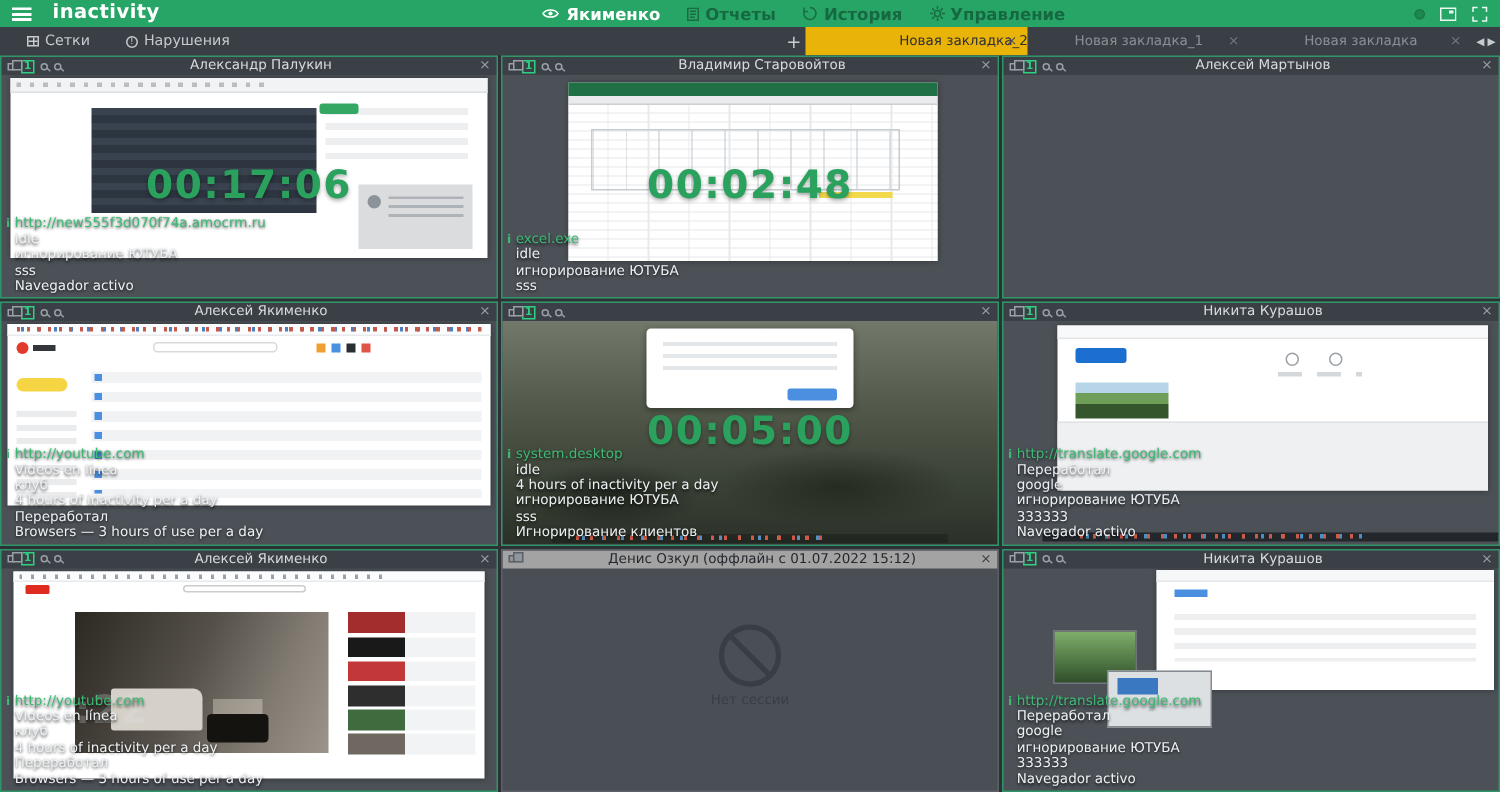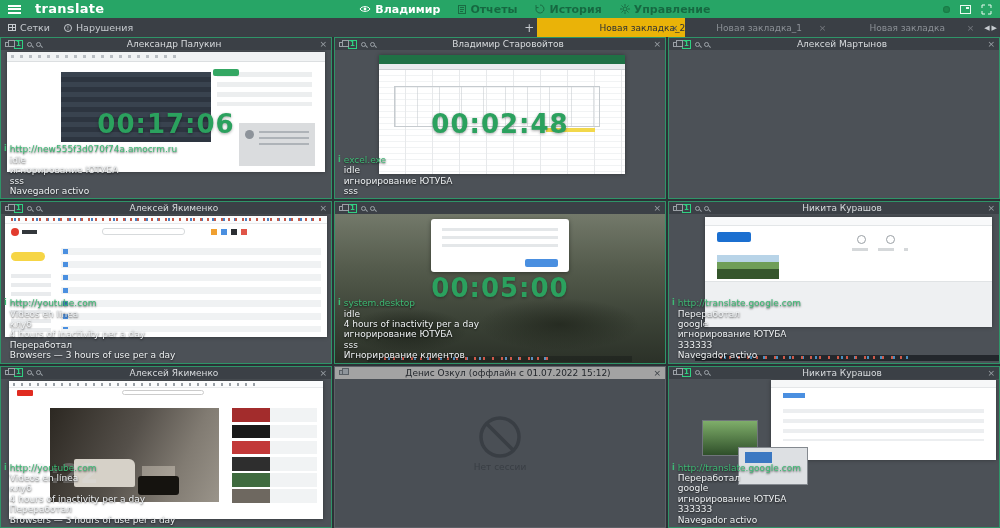--- a/index.html
+++ b/index.html
@@ -12,21 +12,21 @@
   .logo{color:#fff;font-size:13px;font-weight:bold;letter-spacing:.3px;line-height:18px;}
   .nav{display:flex;align-items:center;gap:18px;margin-left:255px;}
   .nav-item{display:flex;align-items:center;gap:4px;font-size:11px;font-weight:bold;color:rgba(10,55,35,.55);cursor:pointer;}
   .nav-item.active{color:#fff;}
   .nav-item svg{display:block;}
   .tr-icons{margin-left:auto;display:flex;align-items:center;gap:10px;}
   .dot-status{width:7px;height:7px;border-radius:50%;background:#1d8a4f;box-shadow:inset 0 0 2px rgba(0,0,0,.35);}
 
   
   .tabbar{position:absolute;left:0;top:18px;right:0;height:19px;background:#3a3f45;display:flex;align-items:center;padding-left:8px;}
-  .tool{display:flex;align-items:center;gap:4px;font-size:9.5px;color:#c7cbd0;margin-right:14px;cursor:pointer;}
+  .tool{display:flex;align-items:center;gap:4px;font-size:9.5px;color:#c7cbd0;margin-right:14px;cursor:pointer;margin-left:10px;}
   .ic-grid{width:8px;height:7px;border:1px solid #c7cbd0;background:linear-gradient(#c7cbd0,#c7cbd0) 50% 0/1px 100% no-repeat,linear-gradient(#c7cbd0,#c7cbd0) 0 50%/100% 1px no-repeat;}
   .ic-warn{width:8px;height:8px;border:1px solid #c7cbd0;border-radius:50%;position:relative;}
   .ic-warn::after{content:'!';position:absolute;left:0;right:0;top:-1px;text-align:center;font-size:6px;line-height:8px;color:#c7cbd0;}
   .tab-add{margin-left:auto;width:16px;text-align:center;color:#c7cbd0;font-size:12px;cursor:pointer;}
   .tab{height:19px;width:148px;display:flex;align-items:center;justify-content:center;font-size:9px;color:#8b9096;position:relative;cursor:pointer;}
   .tab .x{position:absolute;right:7px;color:#75797f;font-size:9px;cursor:pointer;}
   .tab.active{background:#eab308;color:#2c3036;justify-content:flex-end;}
   .tab.active .x{color:#4a4f55;}
   .tab-arrows{display:flex;gap:2px;padding:0 3px;color:#c7cbd0;font-size:7px;}
   .tab-arrows span{cursor:pointer;}
@@ -143,28 +143,28 @@
   .g-th2{position:absolute;left:21%;top:46%;width:21%;height:26%;background:#dde0e3;border:1px solid #84898f;z-index:1;}
   .g-th2::after{content:'';position:absolute;left:8%;top:10%;width:40%;height:30%;background:#3b78c2;}
 </style>
 </head>
 <body>
 
 <div class="app">
 
   <div class="topbar">
     <span class="hamb"></span>
-    <span class="logo">translate</span>
+    <span class="logo">inactivity</span>
     <div class="nav">
       <span class="nav-item active">
         <svg width="12" height="8" viewBox="0 0 12 8">
             <path d="M1 4 C3 .8 9 .8 11 4 C9 7.2 3 7.2 1 4 Z" fill="none" stroke="#ffffff"></path>
             <circle cx="6" cy="4" r="1.4" fill="#ffffff"></circle>
           </svg>
-        <span>Владимир</span>
+        <span>Якименко</span>
       </span>
       <span class="nav-item">
         <svg width="8" height="9" viewBox="0 0 8 9">
             <rect x="0.5" y="0.5" width="7" height="8" fill="none" stroke="#1a6b42"></rect>
             <path d="M2 2.5h4M2 4.5h4M2 6.5h3" stroke="#1a6b42"></path>
           </svg>
         <span>Отчеты</span>
       </span>
       <span class="nav-item">
         <svg width="10" height="10" viewBox="0 0 10 10">

